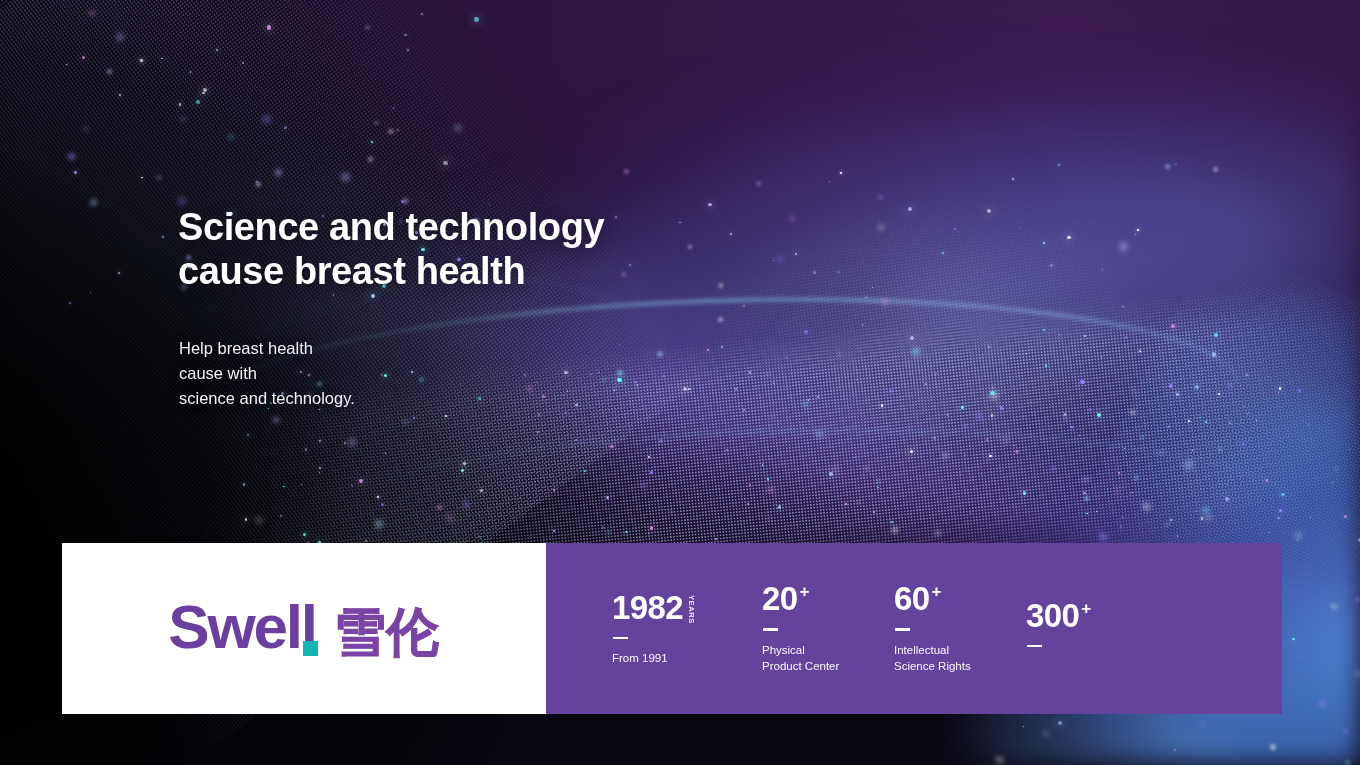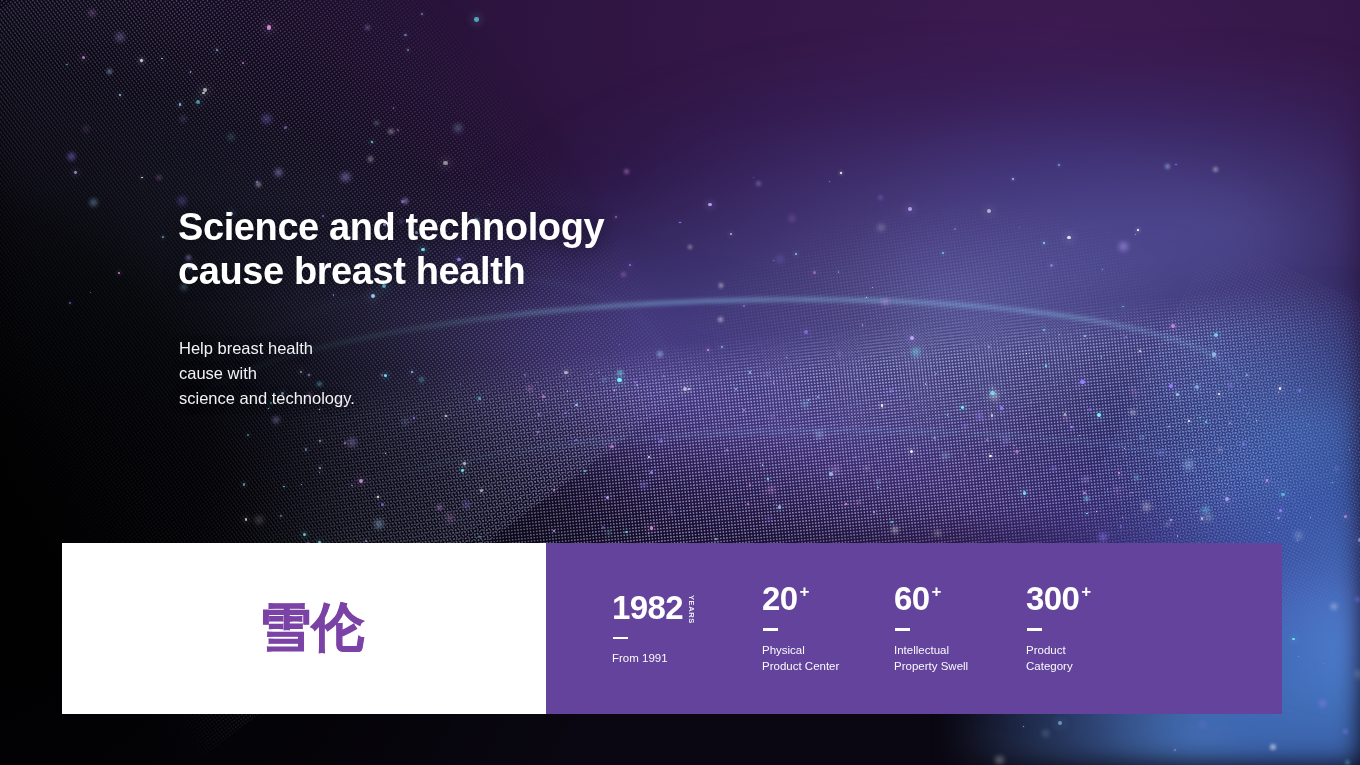--- a/index.html
+++ b/index.html
@@ -642,20 +642,24 @@
   <div class="headline">Science and technology
 cause breast health</div>
   <div class="subcopy">Help breast health
 cause with
 science and technology.</div>
 
   <div class="bar">
 
     <div class="bar-logo">
       <div class="logo">
+        <div class="logo-word">
+          <span>Swell</span>
+          <span class="logo-tick"></span>
+        </div>
         <div class="logo-cn">雪伦</div>
       </div>
     </div>
 
     <div class="bar-stats" id="stats">
         <div class="stat wide">
           <div class="stat-num">
             <span>1982</span>
             <span class="stat-years">YEARS</span>
           </div>
@@ -671,26 +675,24 @@
           <div class="stat-label">Physical
 Product Center</div>
         </div>
         <div class="stat">
           <div class="stat-num">
             <span>60</span>
             <span class="stat-plus">+</span>
           </div>
           <div class="stat-dash"></div>
           <div class="stat-label">Intellectual
-Property Swell</div>
+Science Rights</div>
         </div>
         <div class="stat">
           <div class="stat-num">
             <span>300</span>
             <span class="stat-plus">+</span>
           </div>
           <div class="stat-dash"></div>
-          <div class="stat-label">Product
-Category</div>
         </div>
       </div>
   </div>
 </div>
 
 </body></html>

